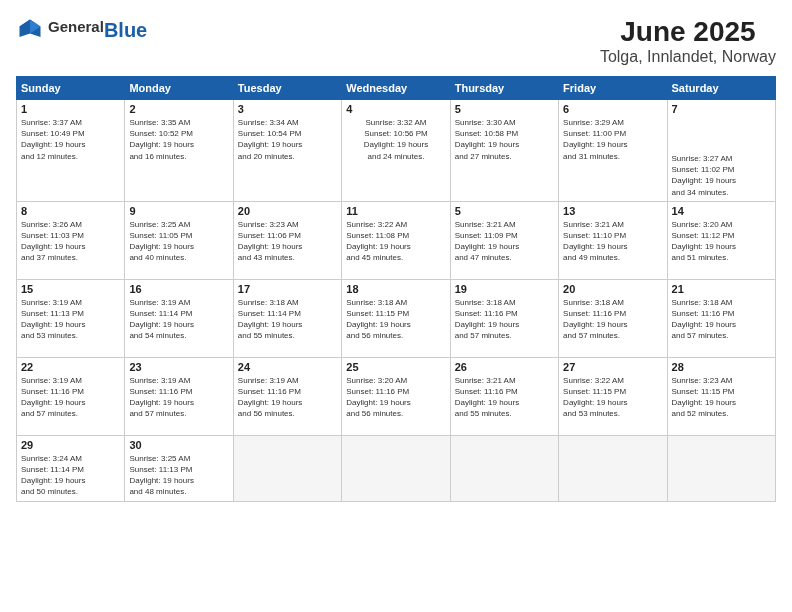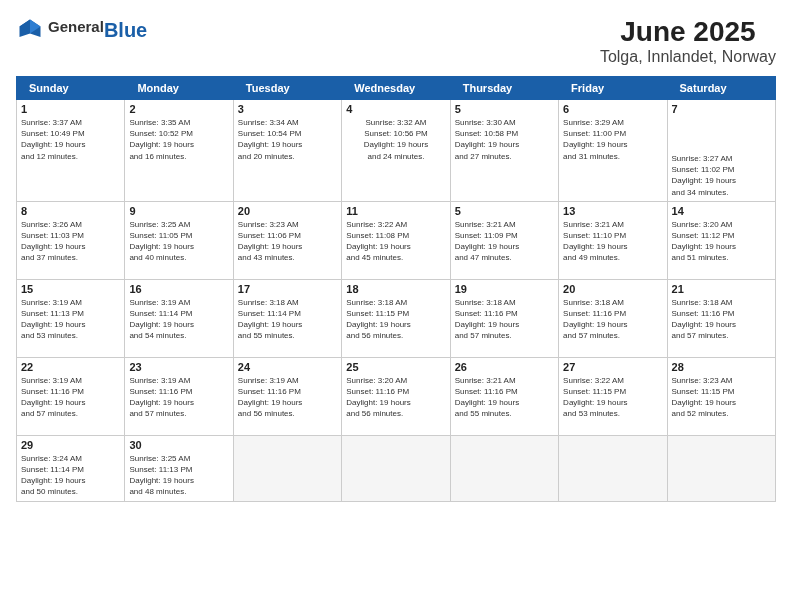--- a/index.html
+++ b/index.html
@@ -61,21 +61,21 @@
     .calendar {
       width: 100%;
       border-collapse: collapse;
       table-layout: fixed;
     }
     .calendar th {
       background: #1a5fa8;
       color: #fff;
       font-size: 11px;
       font-weight: bold;
-      padding: 5px 12px;
+      padding: 5px 4px;
       text-align: left;
       border: 1px solid #1a5fa8;
     }
     .calendar td {
       vertical-align: top;
       border: 1px solid #ccc;
       padding: 3px 4px;
       font-size: 8.5px;
       color: #333;
       height: 78px;

